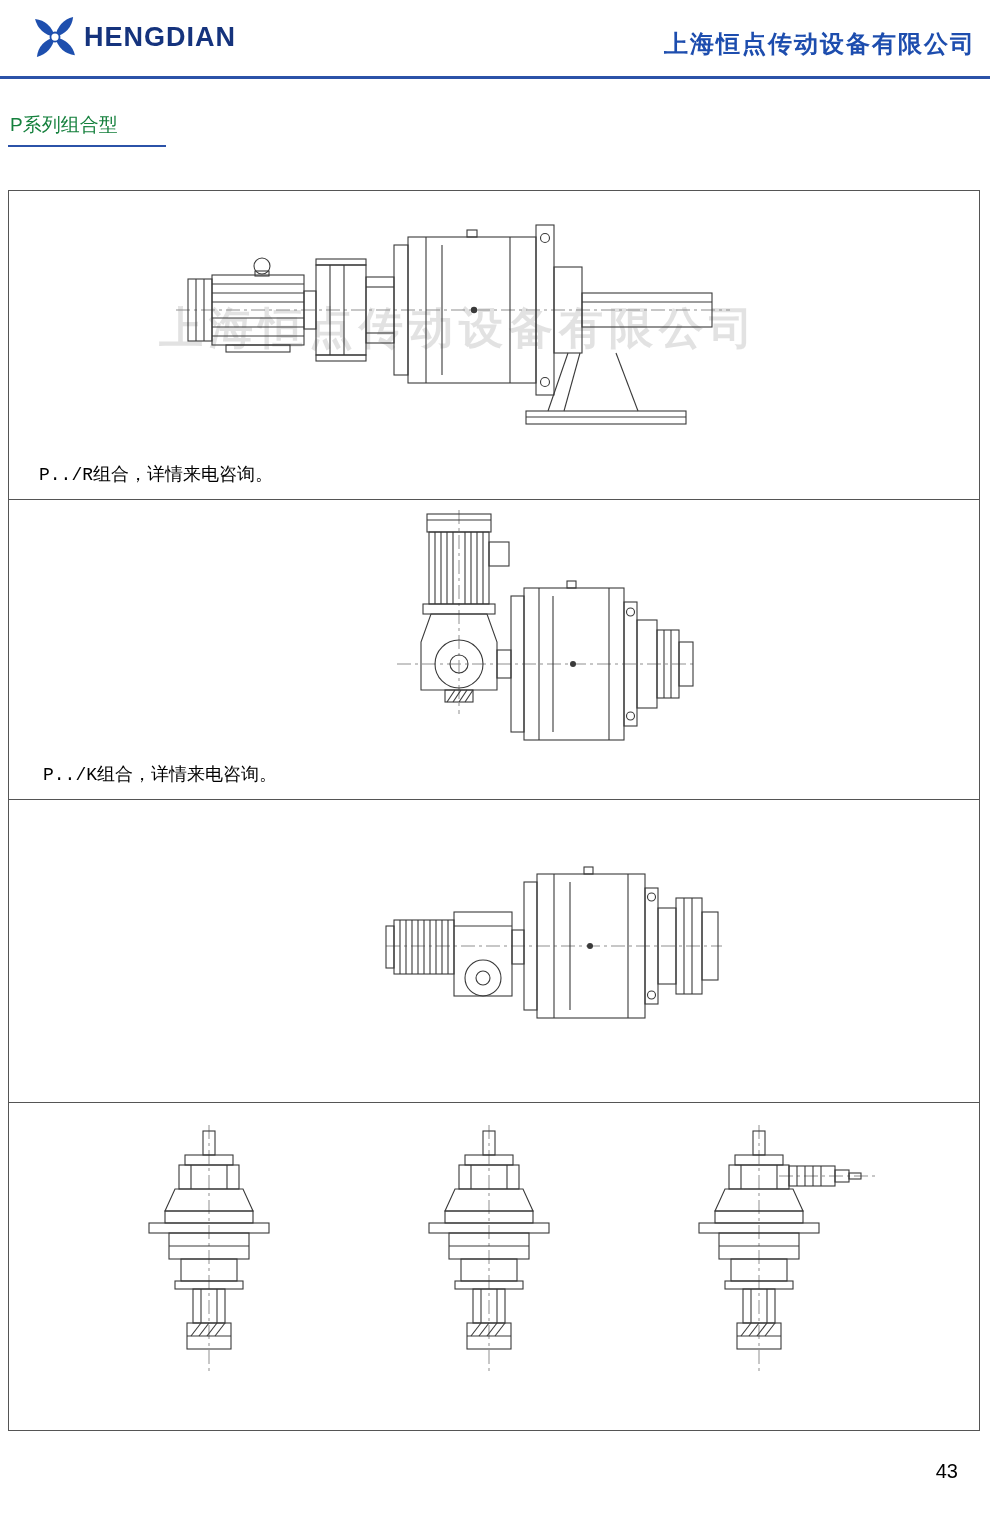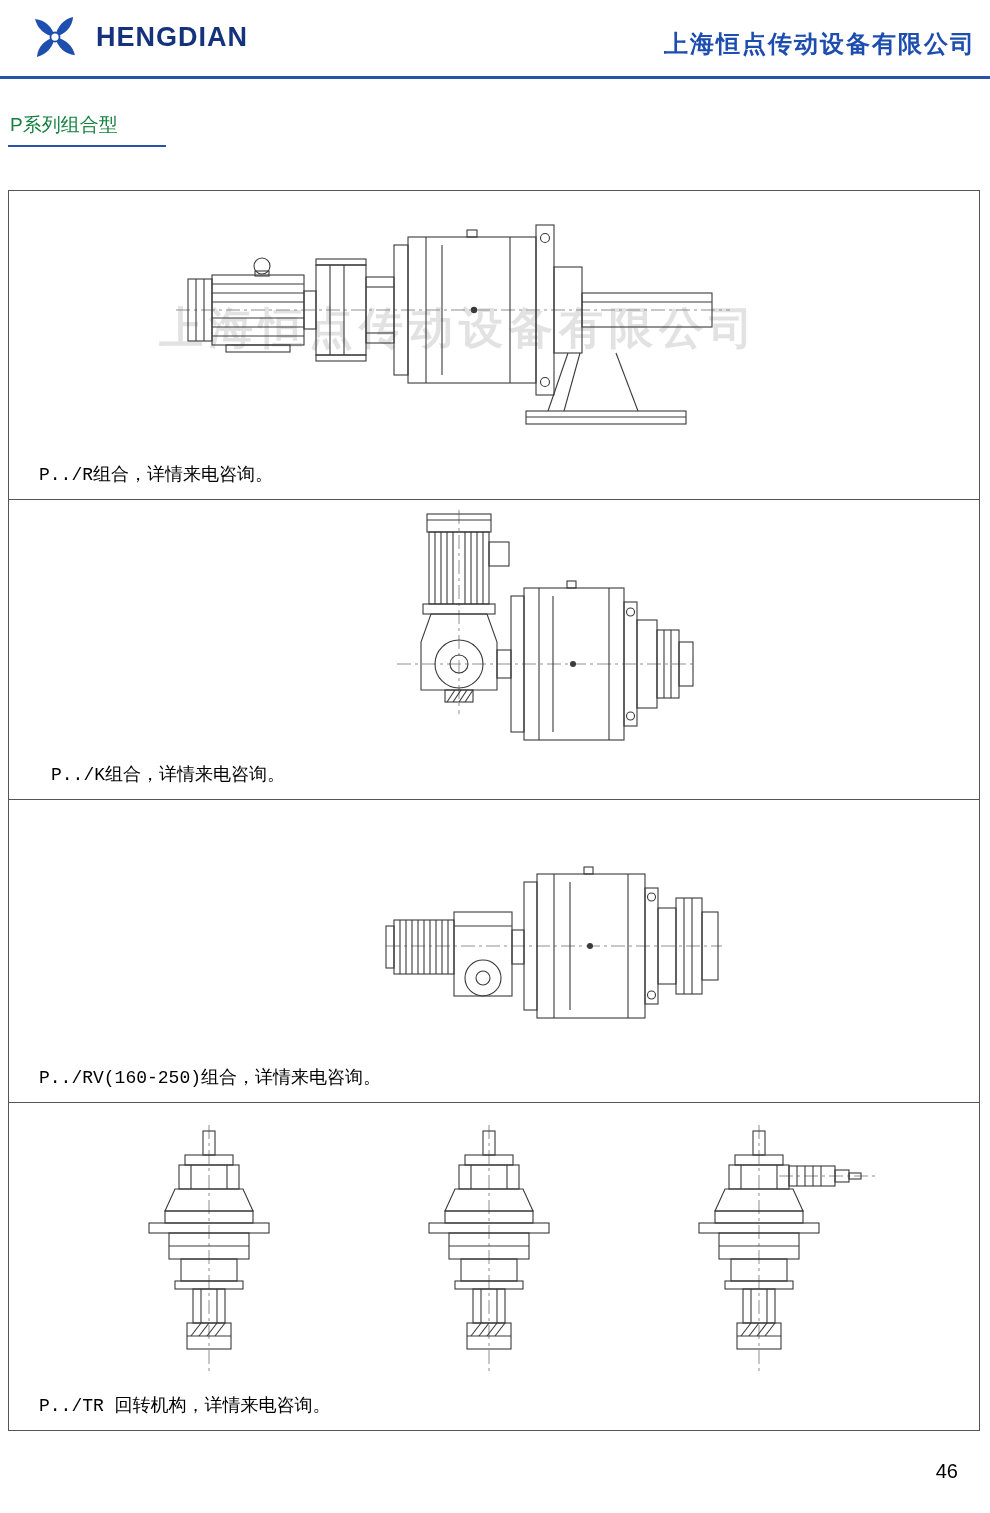--- a/index.html
+++ b/index.html
@@ -9,21 +9,21 @@
     --line:#3a3a3a;
     --frame:#555;
   }
   html,body{margin:0;padding:0;}
   body{
     width:990px;height:1513px;background:#ffffff;position:relative;
     font-family:"Liberation Sans","DejaVu Sans",sans-serif;color:#000;
     overflow:hidden;
   }
   
-  .logo-wrap{position:absolute;left:26px;top:8px;display:flex;align-items:center;gap:12px;}
+  .logo-wrap{position:absolute;left:26px;top:8px;display:flex;align-items:center;}
   .logo-icon{width:58px;height:58px;display:block;}
   .brand{font-size:27px;font-weight:bold;color:var(--brand-navy);letter-spacing:1px;}
   .company{
     position:absolute;right:14px;top:28px;font-size:24px;font-weight:bold;
     color:var(--company-blue);font-family:"Liberation Serif","DejaVu Serif",serif;
     letter-spacing:2px;
   }
   .header-rule{position:absolute;left:0;top:76px;width:990px;height:3px;background:var(--accent-blue);}
   
   .section-title{
@@ -38,21 +38,21 @@
   .fig-row{position:relative;border-bottom:1px solid var(--frame);box-sizing:border-box;}
   .fig-row:last-child{border-bottom:none;}
   .row-r{height:309px;}
   .row-k{height:300px;}
   .row-rv{height:303px;}
   .row-tr{height:327px;}
   .caption{
     position:absolute;left:30px;bottom:13px;font-size:18px;color:#000;
     font-family:"Liberation Mono","DejaVu Sans Mono",monospace;white-space:nowrap;
   }
-  .row-k .caption{left:42px;}
+  .row-k .caption{left:34px;}
   .watermark{
     position:absolute;left:150px;top:108px;font-size:44px;font-weight:bold;
     letter-spacing:6px;color:#9a9a9a;opacity:.28;white-space:nowrap;pointer-events:none;
   }
   .draw{position:absolute;}
   .draw-r{left:165px;top:14px;}
   .draw-k{left:372px;top:8px;}
   .draw-rv{left:375px;top:34px;}
   .tr-unit-1{left:120px;top:22px;}
   .tr-unit-2{left:400px;top:22px;}
@@ -220,21 +220,20 @@
         <rect x="261" y="54" width="13" height="116"></rect>
         <circle cx="267.5" cy="63" r="4"></circle>
         <circle cx="267.5" cy="161" r="4"></circle>
         <rect x="274" y="74" width="18" height="76"></rect>
         <rect x="292" y="64" width="26" height="96"></rect>
         <line x1="300" y1="64" x2="300" y2="160"></line>
         <line x1="308" y1="64" x2="308" y2="160"></line>
         <rect x="318" y="78" width="16" height="68"></rect>
       </g>
     </svg>
-    <div class="caption">P../RV(160-250)组合，详情来电咨询。</div>
   </section>
 
   <section class="fig-row row-tr">
     <svg class="draw tr-unit-1" width="170" height="250" viewBox="0 0 170 250">
       <g class="cl">
           <line x1="80" y1="0" x2="80" y2="248"></line>
         </g>
       <g class="main">
         <rect x="74" y="6" width="12" height="24"></rect>
         <rect x="56" y="30" width="48" height="10"></rect>
@@ -319,18 +318,17 @@
         <rect x="110" y="41" width="46" height="20"></rect>
         <line x1="118" y1="41" x2="118" y2="61"></line>
         <line x1="126" y1="41" x2="126" y2="61"></line>
         <line x1="134" y1="41" x2="134" y2="61"></line>
         <line x1="142" y1="41" x2="142" y2="61"></line>
         <rect x="156" y="45" width="14" height="12"></rect>
         <rect x="170" y="48" width="12" height="6"></rect>
       </g>
     </svg>
 
-    <div class="caption">P../TR 回转机构，详情来电咨询。</div>
   </section>
 
 </div>
 
-<div class="page-number">46</div>
+<div class="page-number">43</div>
 
 </body></html>

